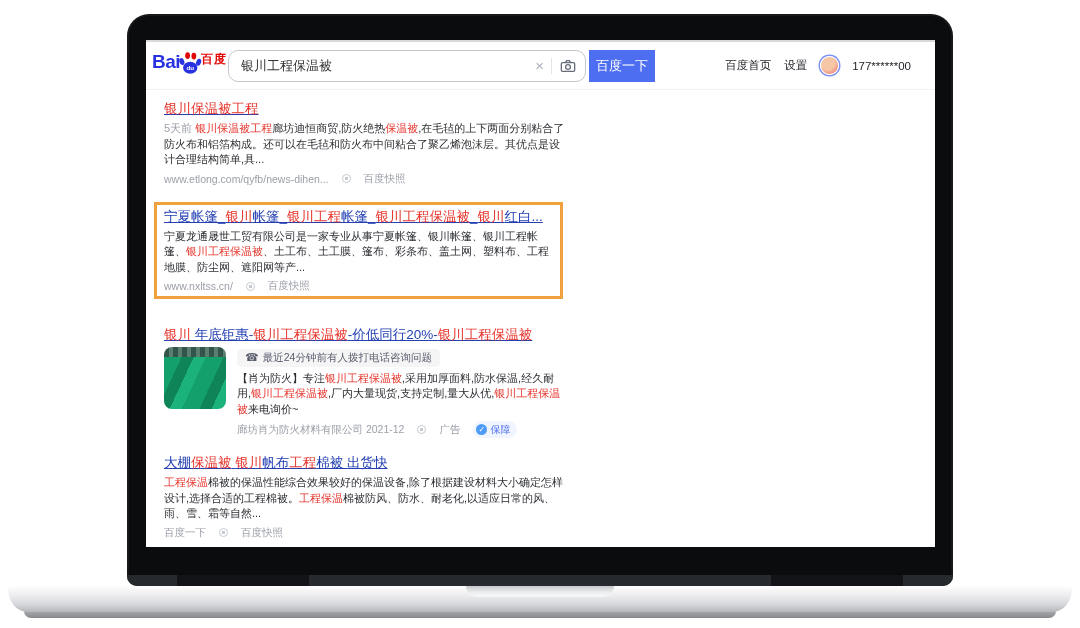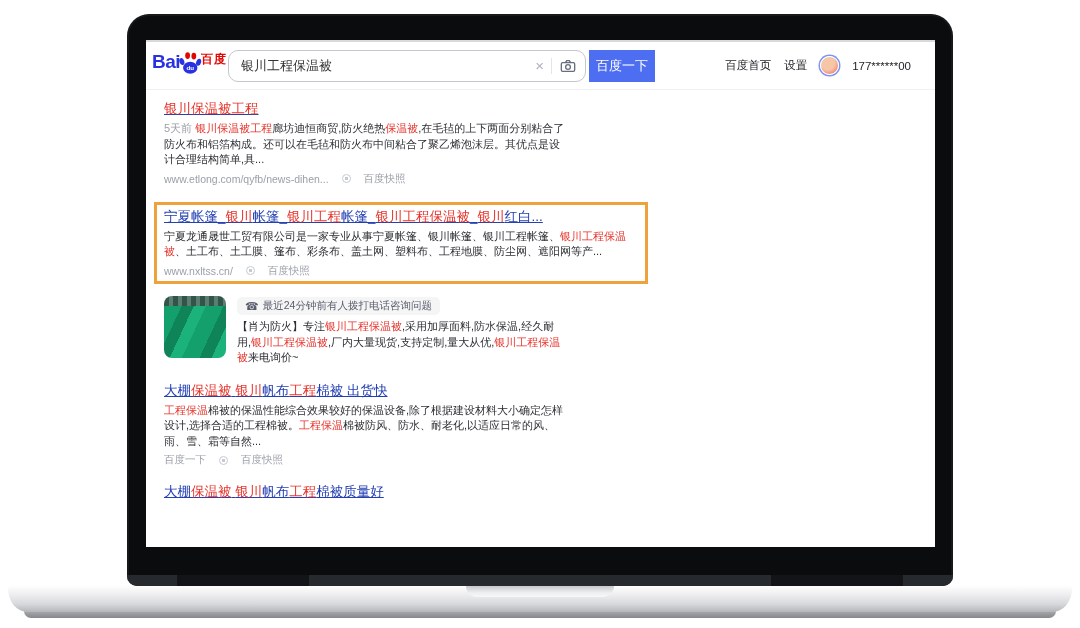--- a/index.html
+++ b/index.html
@@ -41,21 +41,21 @@
   .sbtn{height:32px; width:66px; margin-left:3px; border:none; border-radius:0;
     background:var(--accent); color:#fff; font-size:13px; font-family:inherit; cursor:pointer;}
   .hr{margin-left:auto; display:flex; align-items:center; gap:13px; font-size:11.5px; color:#24252b;}
   .hr a{color:#24252b; text-decoration:none;}
   .avatar{width:19px; height:19px; border-radius:50%;
     background:radial-gradient(circle at 40% 35%,#f6c7a7 0 45%,#ee9184 75%,#e2756c);
     border:1.5px solid #fff; box-shadow:0 0 0 1.5px #7e93f2;}
   
   .results{padding:10px 0 0 18px;}
   .result{width:402px; margin-bottom:16px;}
-  .result.boxed{border:3px solid var(--orange-box); padding:3px 7px; margin-left:-10px; width:494px; margin-bottom:12px;}
+  .result.boxed{border:3px solid var(--orange-box); padding:3px 7px; margin-left:-10px; width:409px; margin-bottom:27px;}
   .r-title{display:block; font-size:13.5px; line-height:18px; color:var(--link);
     text-decoration:underline; margin-bottom:3px;}
   .r-title .hl{color:var(--highlight);}
   .r-snippet{font-size:11px; line-height:15.5px; color:#2c2e33; word-break:break-all;}
   .r-snippet .hl{color:var(--highlight);}
   .r-snippet .muted{color:#9b9fa8;}
   .r-meta{display:flex; align-items:center; gap:13px; margin-top:4px; font-size:10.5px; color:#9b9fa8;}
   .m-cache{color:#9b9fa8; text-decoration:none;}
   .dotcirc{width:9px; height:9px; border:1px solid #c6cad2; border-radius:50%; display:inline-block;
     background:radial-gradient(circle,#c6cad2 1.5px,transparent 2px);}
@@ -132,26 +132,35 @@
             <div>
               <div class="r-snippet"><span>宁夏龙通晟世工贸有限公司是一家专业从事宁夏帐篷、银川帐篷、银川工程帐篷、</span><span class="hl">银川工程保温被</span><span>、土工布、土工膜、篷布、彩条布、盖土网、塑料布、工程地膜、防尘网、遮阳网等产...</span></div>
               <div class="r-meta">
                 <span class="m-src">www.nxltss.cn/</span>
                 <span class="dotcirc"></span>
                 <a class="m-cache" href="#">百度快照</a>
               </div>
             </div>
           </div>
           <div class="result">
+            <a class="r-title" href="#"><span class="hl">银川</span><span> 年底钜惠-</span><span class="hl">银川工程保温被</span><span>-价低同行20%-</span><span class="hl">银川工程保温被</span></a>
             <div class="media-row">
               <div class="thumb"></div>
               <div class="media-col"><div class="phone-pill">
                   <span class="phone-icon">☎</span>
                   <span>最近24分钟前有人拨打电话咨询问题</span>
-                </div><div class="r-snippet"><span>【肖为防火】专注</span><span class="hl">银川工程保温被</span><span>,采用加厚面料,防水保温,经久耐用,</span><span class="hl">银川工程保温被</span><span>,厂内大量现货,支持定制,量大从优,</span><span class="hl">银川工程保温被</span><span>来电询价~</span></div></div>
+                </div><div class="r-snippet"><span>【肖为防火】专注</span><span class="hl">银川工程保温被</span><span>,采用加厚面料,防水保温,经久耐用,</span><span class="hl">银川工程保温被</span><span>,厂内大量现货,支持定制,量大从优,</span><span class="hl">银川工程保温被</span><span>来电询价~</span></div><div class="r-meta">
+                  <span class="m-src">廊坊肖为防火材料有限公司 2021-12</span>
+                  <span class="dotcirc"></span>
+                  <span class="m-ad">广告</span>
+                  <span class="badge">
+                    <span class="check">✓</span>
+                    <span>保障</span>
+                  </span>
+                </div></div>
             </div>
           </div>
           <div class="result">
             <a class="r-title" href="#"><span>大棚</span><span class="hl">保温被</span><span> </span><span class="hl">银川</span><span>帆布</span><span class="hl">工程</span><span>棉被 出货快</span></a>
             <div>
               <div class="r-snippet"><span class="hl">工程保温</span><span>棉被的保温性能综合效果较好的保温设备,除了根据建设材料大小确定怎样设计,选择合适的工程棉被。</span><span class="hl">工程保温</span><span>棉被防风、防水、耐老化,以适应日常的风、雨、雪、霜等自然...</span></div>
               <div class="r-meta">
                 <span class="m-src">百度一下</span>
                 <span class="dotcirc"></span>
                 <a class="m-cache" href="#">百度快照</a>

